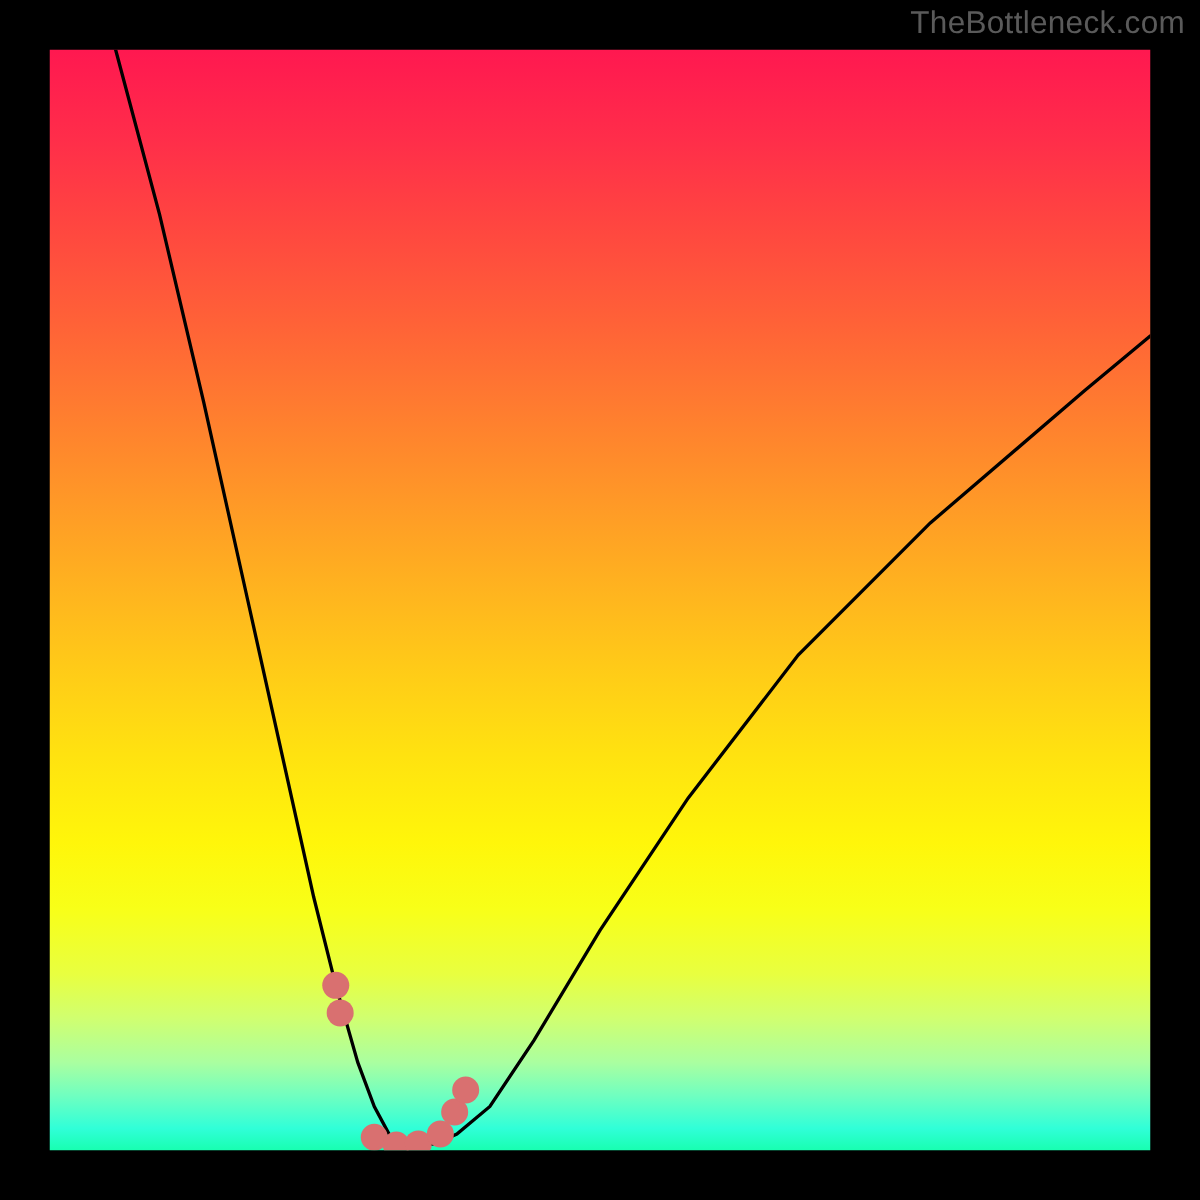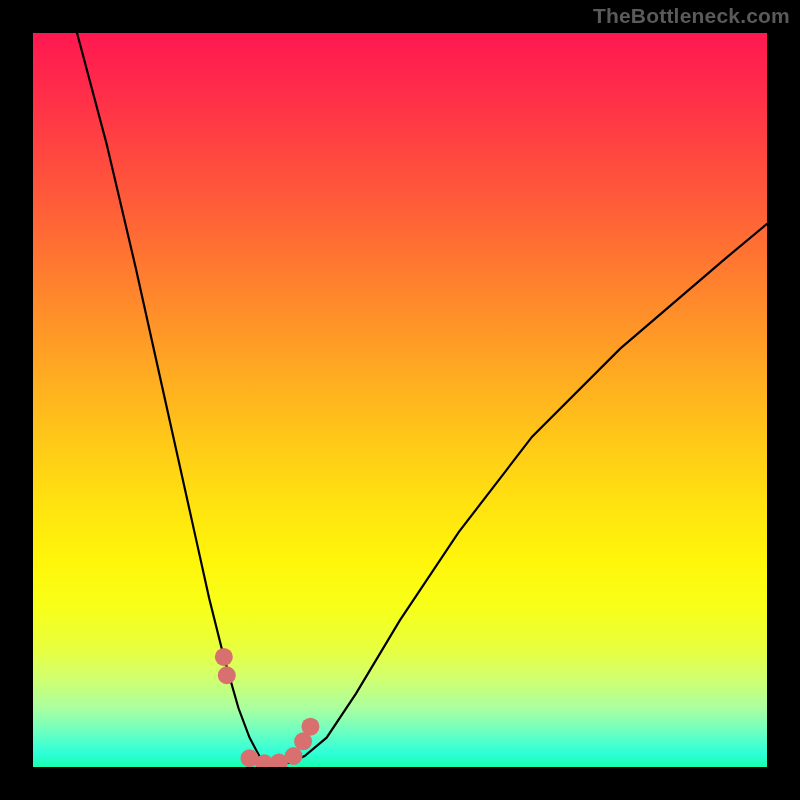--- a/index.html
+++ b/index.html
@@ -10,21 +10,21 @@
     position: relative;
     font-family: Arial, Helvetica, sans-serif;
     overflow: hidden;
   }
   .watermark {
     position: absolute;
     top: 4px;
     right: 10px;
     color: #5a5a5a;
     font-size: 21px;
-    font-weight: 700;
+    font-weight: 400;
     z-index: 10;
     letter-spacing: 0.2px;
   }
   .plot-area {
     position: absolute;
     left: 33px;
     top: 33px;
     width: 734px;
     height: 734px;
     overflow: hidden;

